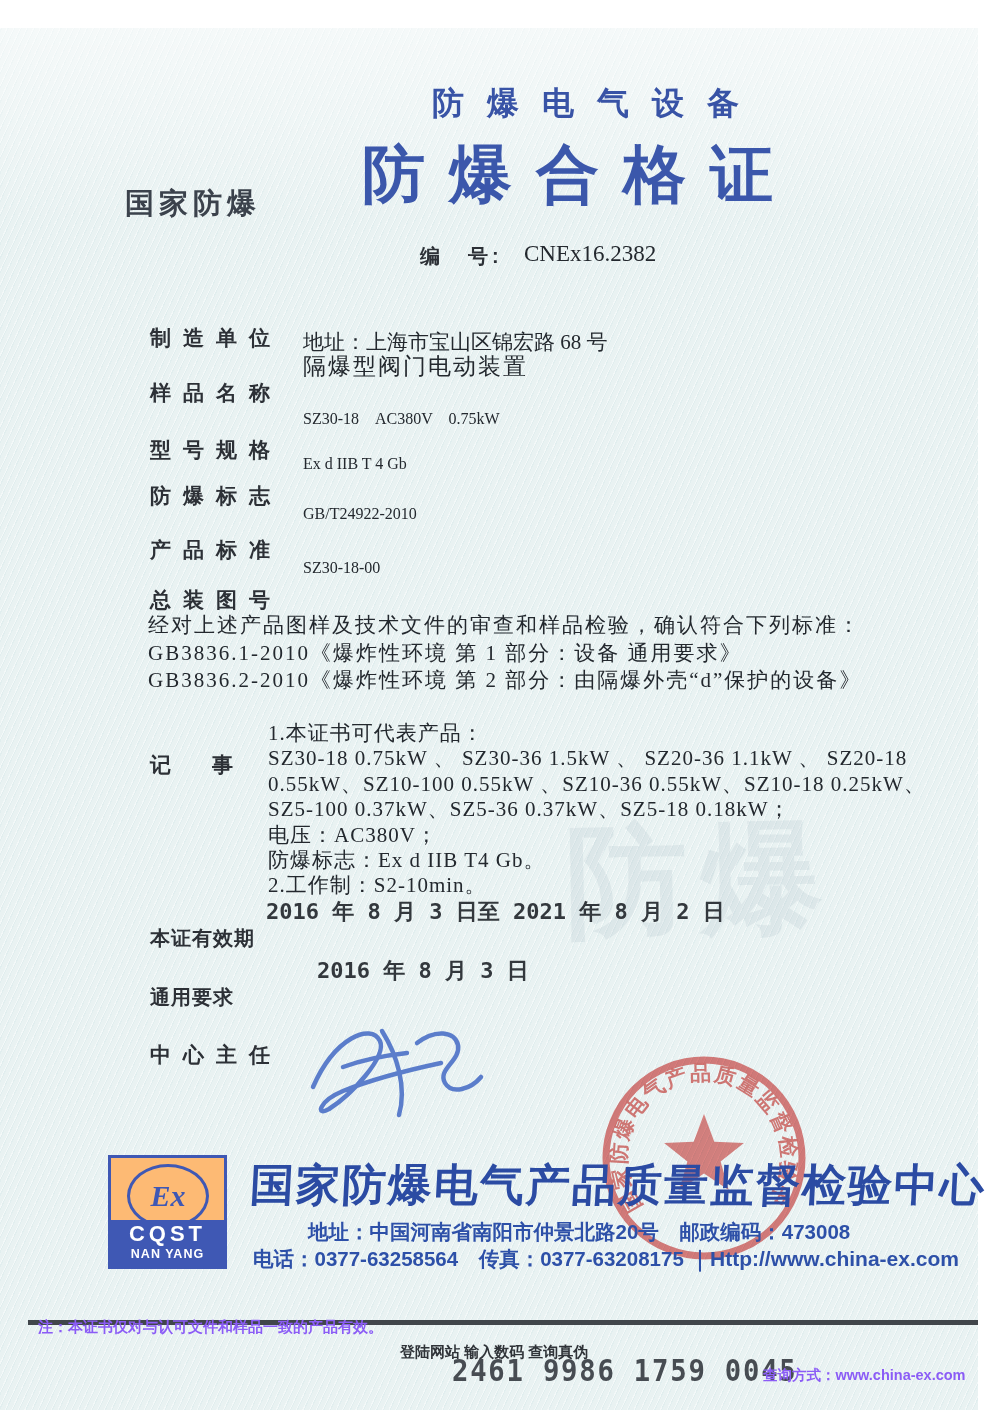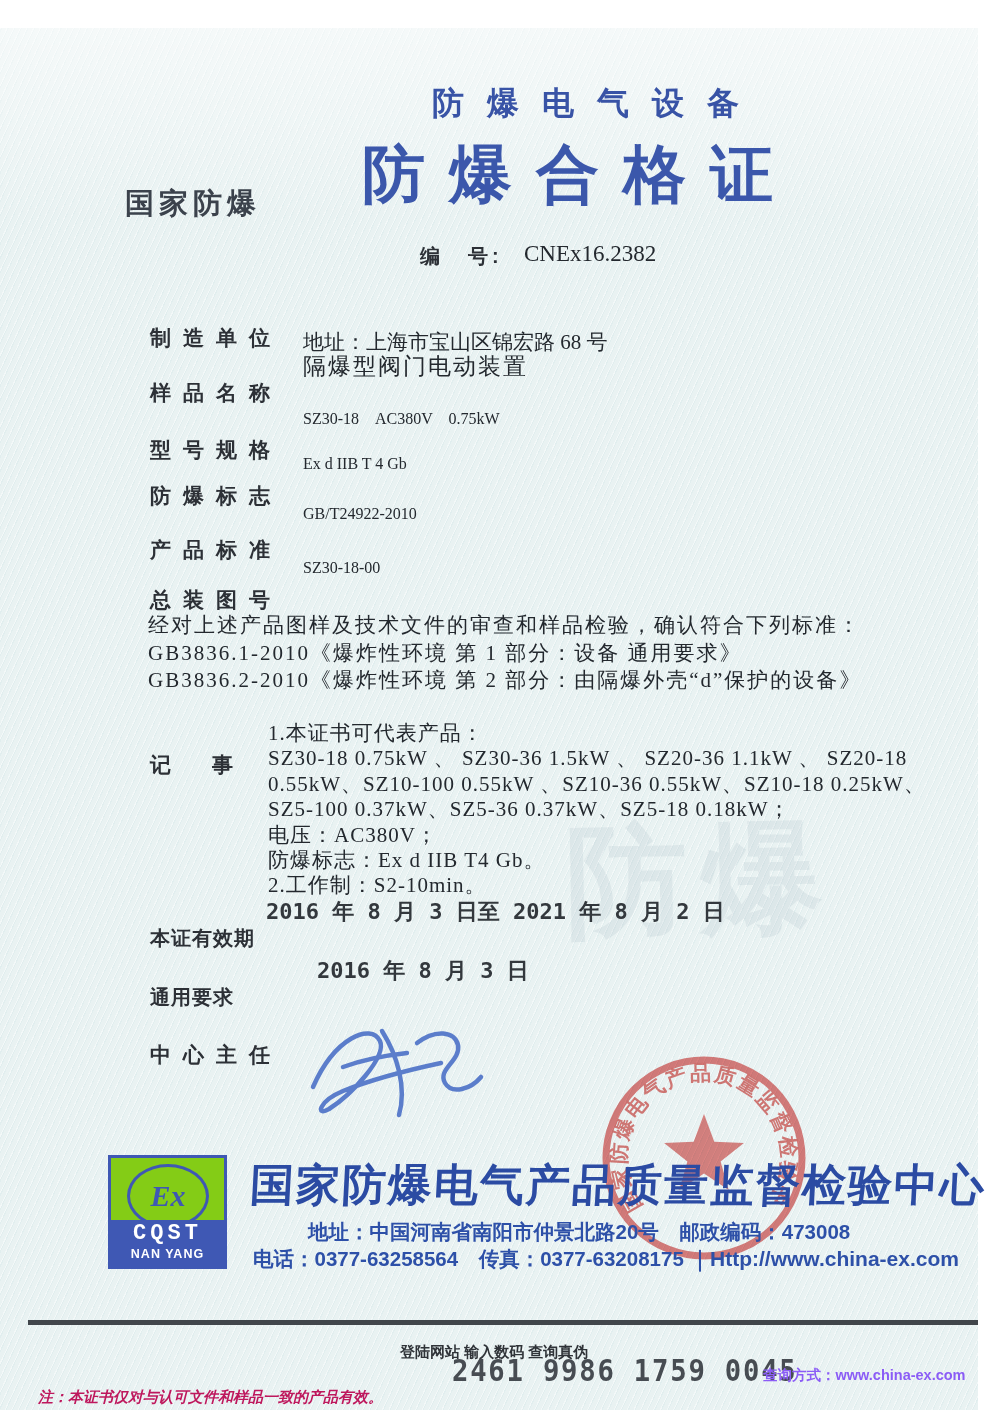--- a/index.html
+++ b/index.html
@@ -52,36 +52,36 @@
   .val-sm{font-size:21px;letter-spacing:0;}
   .mono{font-family:"DejaVu Sans Mono",monospace;font-weight:bold;font-size:22px;color:#33383d;white-space:nowrap;}
   .para{position:absolute;left:148px;top:611px;font-family:"Liberation Serif",serif;font-size:21px;color:#23282e;letter-spacing:2px;}
   .para div{height:27.5px;white-space:nowrap;}
   .remarks{position:absolute;left:268px;top:719px;font-family:"Liberation Serif",serif;font-size:21px;color:#23282e;}
   .remarks div{height:25.4px;white-space:nowrap;letter-spacing:1px;}
   
   .stamp{position:absolute;left:584px;top:1038px;width:240px;height:240px;opacity:.88;mix-blend-mode:multiply;}
   .signature{position:absolute;left:285px;top:1003px;width:210px;height:128px;}
   
-  .ex-badge{position:absolute;left:108px;top:1155px;width:113px;height:108px;border:3px solid #3f58b4;background:#84cc16;}
+  .ex-badge{position:absolute;left:108px;top:1155px;width:113px;height:108px;border:3px solid #3f58b4;background:#fdba74;}
   .ex-oval{position:absolute;left:16px;top:6px;width:76px;height:58px;border:3px solid #3f58b4;border-radius:50%;
     display:flex;align-items:center;justify-content:center;}
   .ex-oval span{color:#3f58b4;font-size:30px;font-weight:bold;font-style:italic;font-family:"Liberation Serif",serif;}
   .ex-band{position:absolute;left:0;right:0;bottom:0;height:46px;background:#3f58b4;color:#fff;text-align:center;line-height:1;}
-  .ex-band .cqst{display:block;font-size:22px;font-weight:bold;letter-spacing:4px;margin-top:3px;font-family:Liberation Mono, monospace;}
+  .ex-band .cqst{display:block;font-size:22px;font-weight:bold;letter-spacing:4px;margin-top:3px;}
   .ex-band .nanyang{display:block;font-size:12.5px;font-weight:bold;letter-spacing:1px;margin-top:3px;}
   .center-name{
     position:absolute;left:250px;top:1156px;font-size:44px;font-weight:bold;color:#2b4ba3;
     letter-spacing:2px;white-space:nowrap;transform:skewX(-3deg);
   }
   .footer-addr{position:absolute;left:308px;top:1218px;font-size:20.5px;font-weight:bold;color:#2d50a8;white-space:nowrap;}
   .footer-tel{position:absolute;left:253px;top:1245px;font-size:20.5px;font-weight:bold;color:#2d50a8;white-space:nowrap;}
   .footer-tel .url{font-size:21px;}
   .rule{position:absolute;left:28px;top:1320px;width:950px;height:5px;background:#41464b;}
-  .note{position:absolute;left:38px;top:1388px;font-size:15px;font-weight:bold;color:#be185d;white-space:nowrap;font-style:italic;}
+  .note{position:absolute;left:38px;top:1318px;font-size:15px;font-weight:bold;color:#8b5cf6;white-space:nowrap;}
   .hint{position:absolute;left:400px;top:1343px;font-size:15px;font-weight:bold;color:#2f3338;white-space:nowrap;}
   .code{
     position:absolute;left:452px;top:1352px;font-family:"DejaVu Sans Mono",monospace;
     font-size:31px;font-weight:bold;color:#474c52;letter-spacing:2px;white-space:nowrap;
     transform:scaleX(.88);transform-origin:left center;
   }
   .query{position:absolute;left:763px;top:1366px;font-size:14.5px;color:#8b5cf6;font-weight:bold;white-space:nowrap;}
 </style>
 </head>
 <body>

